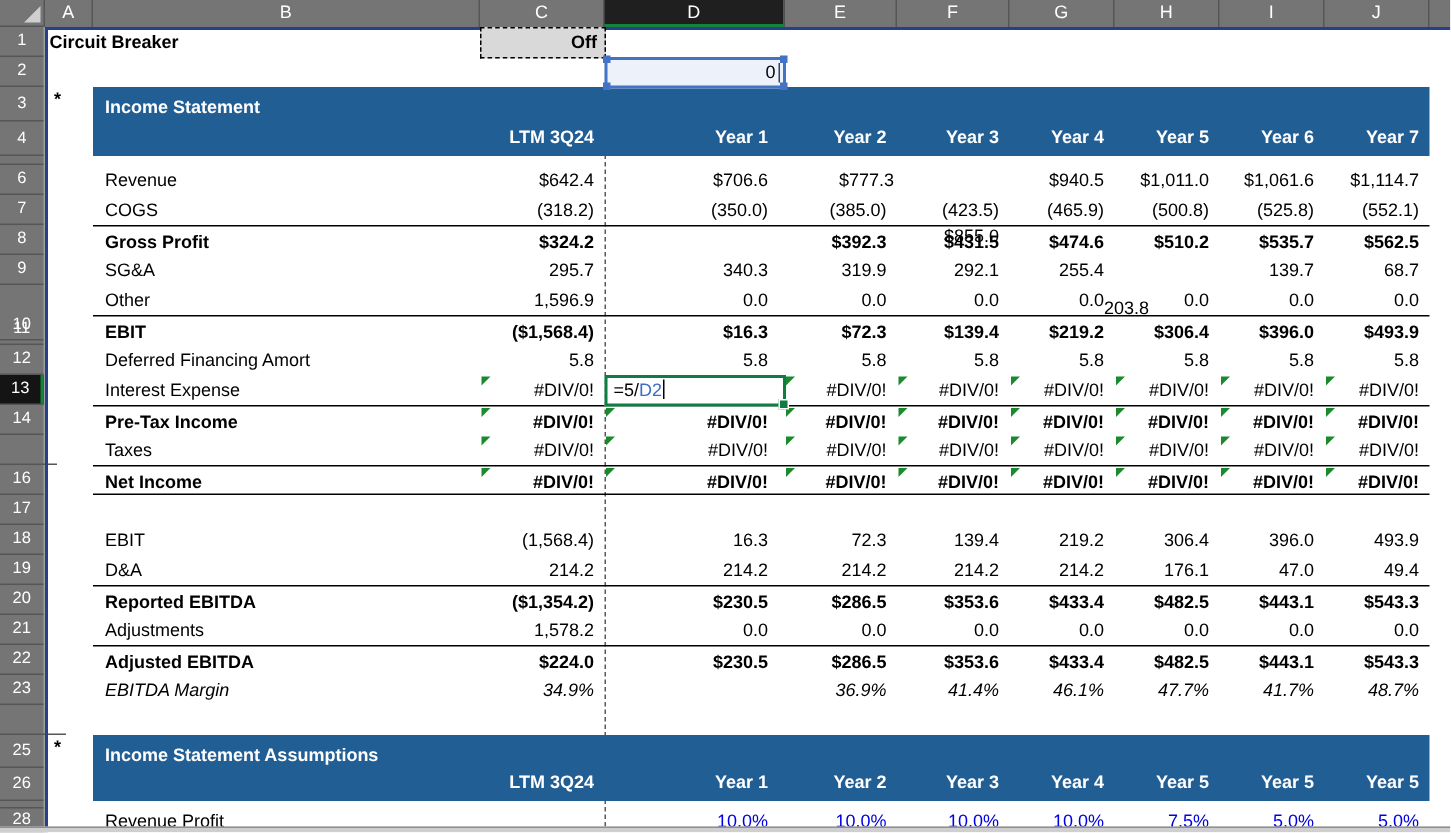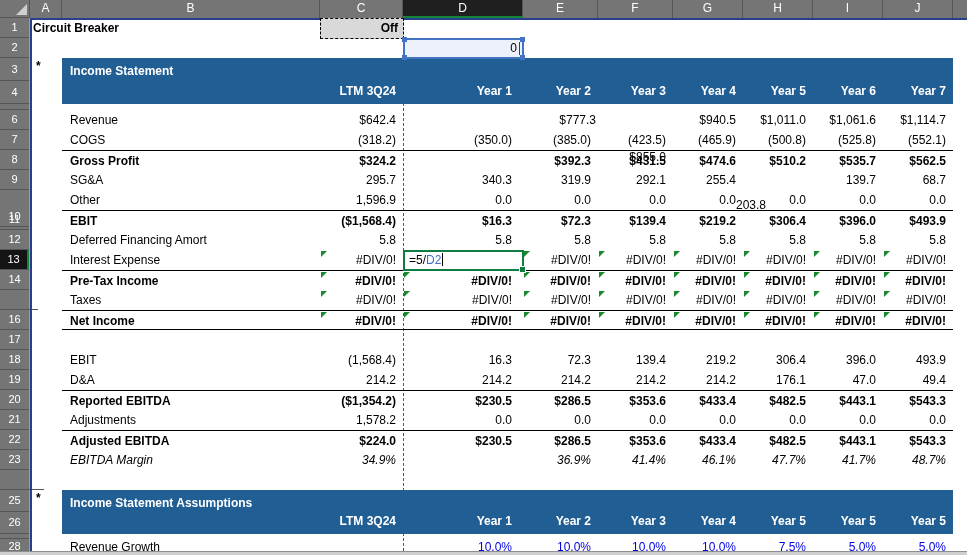--- a/index.html
+++ b/index.html
@@ -143,20 +143,21 @@
 
   <div id="cell-d13">
     <span>=5/</span><span class="ref">D2</span><span class="caret"></span>
     <div class="fillhandle"></div>
   </div>
 
   <div id="rows">
       <div class="rowline" style="top: 110px; height: 20px;">
         <div class="rlabel" style="line-height: 20px; height: 20px;">Revenue</div>
         <div class="vcell" style="left: 258px; width: 83px; line-height: 20px; height: 20px;">$642.4</div>
+        <div class="vcell dcol" style="left: 341px; width: 120px; line-height: 20px; height: 20px;">$706.6</div>
         <div class="vcell" style="left: 466px; width: 75px; line-height: 20px; height: 20px;">$777.3</div>
         <div class="vcell" style="left: 536px; width: 75px; line-height: 20px; height: 20px; margin-top: 37px;">$855.0</div>
         <div class="vcell" style="left: 611px; width: 70px; line-height: 20px; height: 20px;">$940.5</div>
         <div class="vcell" style="left: 681px; width: 70px; line-height: 20px; height: 20px;">$1,011.0</div>
         <div class="vcell" style="left: 751px; width: 70px; line-height: 20px; height: 20px;">$1,061.6</div>
         <div class="vcell" style="left: 821px; width: 70px; line-height: 20px; height: 20px;">$1,114.7</div>
       </div>
       <div class="rowline" style="top: 130px; height: 20px;">
         <div class="rlabel" style="line-height: 20px; height: 20px;">COGS</div>
         <div class="vcell" style="left: 258px; width: 83px; line-height: 20px; height: 20px;">(318.2)</div>
@@ -324,21 +325,21 @@
         <div class="rlabel" style="line-height: 20px; height: 20px;">EBITDA Margin</div>
         <div class="vcell" style="left: 258px; width: 83px; line-height: 20px; height: 20px;">34.9%</div>
         <div class="vcell" style="left: 461px; width: 75px; line-height: 20px; height: 20px;">36.9%</div>
         <div class="vcell" style="left: 536px; width: 75px; line-height: 20px; height: 20px;">41.4%</div>
         <div class="vcell" style="left: 611px; width: 70px; line-height: 20px; height: 20px;">46.1%</div>
         <div class="vcell" style="left: 681px; width: 70px; line-height: 20px; height: 20px;">47.7%</div>
         <div class="vcell" style="left: 751px; width: 70px; line-height: 20px; height: 20px;">41.7%</div>
         <div class="vcell" style="left: 821px; width: 70px; line-height: 20px; height: 20px;">48.7%</div>
       </div>
       <div class="rowline" style="top: 539px; height: 16px;">
-        <div class="rlabel" style="line-height: 16px; height: 16px;">Revenue Growth</div>
+        <div class="rlabel" style="line-height: 16px; height: 16px;">Revenue Profit</div>
         <div class="vcell" style="left: 258px; width: 83px; line-height: 16px; height: 16px;"></div>
         <div class="vcell dcol blue" style="left: 341px; width: 120px; line-height: 16px; height: 16px;">10.0%</div>
         <div class="vcell blue" style="left: 461px; width: 75px; line-height: 16px; height: 16px;">10.0%</div>
         <div class="vcell blue" style="left: 536px; width: 75px; line-height: 16px; height: 16px;">10.0%</div>
         <div class="vcell blue" style="left: 611px; width: 70px; line-height: 16px; height: 16px;">10.0%</div>
         <div class="vcell blue" style="left: 681px; width: 70px; line-height: 16px; height: 16px;">7.5%</div>
         <div class="vcell blue" style="left: 751px; width: 70px; line-height: 16px; height: 16px;">5.0%</div>
         <div class="vcell blue" style="left: 821px; width: 70px; line-height: 16px; height: 16px;">5.0%</div>
       </div>
     </div>

